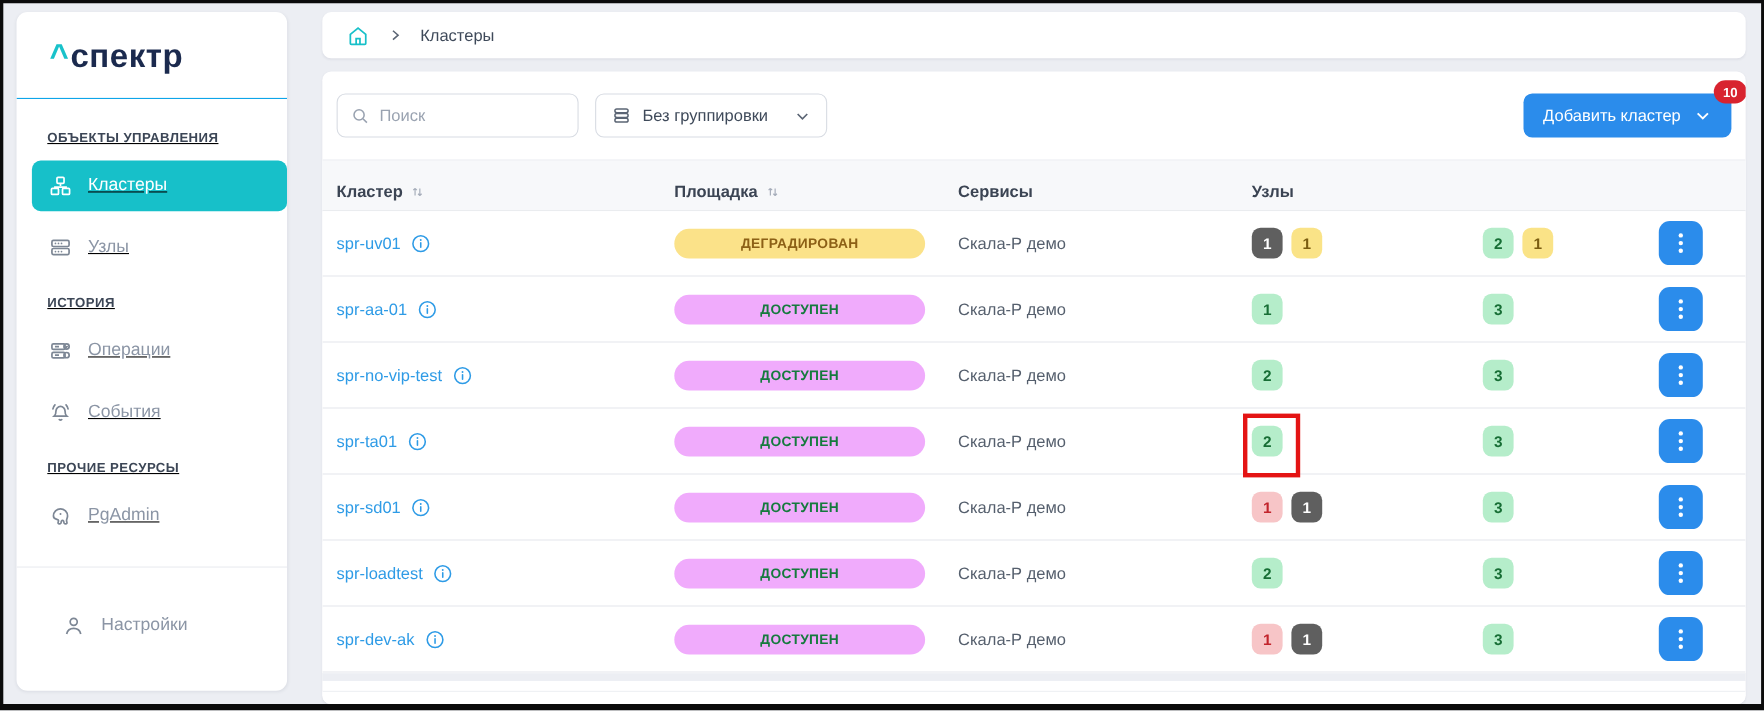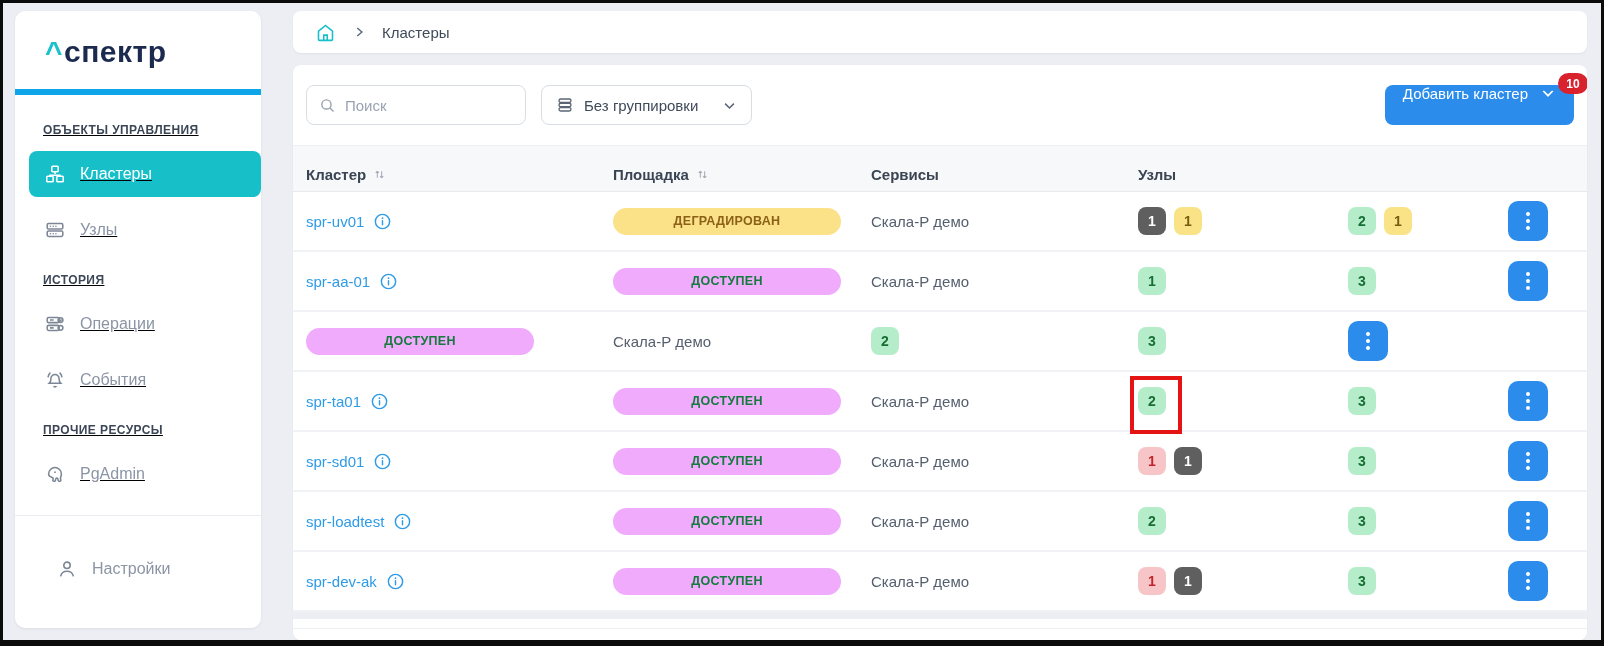--- a/index.html
+++ b/index.html
@@ -5,21 +5,21 @@
   * { box-sizing: border-box; margin: 0; padding: 0; }
   html,body { width:1604px; height:646px; }
   body { font-family: "Liberation Sans", "DejaVu Sans", sans-serif; }
 
   .frame { width:1604px; height:646px; border:3px solid #0b0b0b; border-bottom-width:6px;
            background:#ecEEf3; background:#eceef3; display:flex; overflow:hidden; position:relative; }
 
   
   .sidebar { width:246px; margin:8px 0 12px 12px; background:#ffffff; border-radius:10px;
              box-shadow:0 1px 3px rgba(30,40,60,.08); display:flex; flex-direction:column; overflow:hidden; }
-  .logo-area { padding:24px 0 20px 30px; border-bottom:6px solid #0ea5e9; }
+  .logo-area { padding:24px 0 20px 30px; border-bottom:1px solid #0ea5e9; }
   .logo { font-size:30px; font-weight:bold; color:#1b2a4e; letter-spacing:.5px; }
   .logo .caret { color:#19c2ca; font-weight:bold; margin-right:1px; }
   .nav { padding:18px 0 0 14px; flex:1;text-decoration:underline; }
   .nav-section-label { font-size:12px; font-weight:bold; color:#3c4656; letter-spacing:.4px;
                        padding:10px 14px 12px 14px; }
   .nav-item { display:flex; align-items:center; gap:13px; padding:12px 14px; margin:2px 0 10px 0;
               border-radius:8px; color:#8b95a5; font-size:16px; cursor:pointer; }
   .nav-item .ni { display:inline-flex; width:24px; justify-content:center; color:#7d8795; }
   .nav-item.active { background:#17c0c9; color:#ffffff; }
   .nav-item.active .ni { color:#ffffff; }
@@ -42,21 +42,21 @@
                 align-items:center; padding:0 12px; gap:9px; color:#99a2b0; }
   .search-box input { border:none; outline:none; font-size:15px; width:100%; color:#3f4a5a;
                       font-family:"Liberation Sans",sans-serif; background:transparent; }
   .search-box input::placeholder { color:#9aa3b1; }
   .group-btn { margin-left:15px; height:40px; border:1px solid #d8dce3; background:#fff; border-radius:8px;
                display:flex; align-items:center; gap:10px; padding:0 14px; font-size:15px; color:#3f4a5a; cursor:pointer;
                font-family:"Liberation Sans",sans-serif; }
   .group-btn .gchev { color:#5b6574; display:inline-flex; margin-left:14px; }
   .add-wrap { margin-left:auto; position:relative; }
   .add-btn { background:#2b8ceb; border:none; color:#fff; height:40px; border-radius:8px; padding:0 18px;
-             font-size:15px; display:flex; align-items:flex-start; gap:12px; cursor:pointer;
+             font-size:15px; display:flex; align-items:center; gap:12px; cursor:pointer;
              font-family:"Liberation Sans",sans-serif; }
   .add-badge { position:absolute; top:-12px; right:-14px; background:#d8232f; color:#fff; font-size:12px;
                font-weight:bold; min-width:30px; height:21px; border-radius:11px; display:flex;
                align-items:center; justify-content:center; padding:0 7px; }
 
   
   .thead { display:grid; grid-template-columns:307px 258px 267px 210px 160px 1fr;
            background:#f7f8fa; border-top:1px solid #eef0f3; border-bottom:1px solid #e8eaee;
            height:55px; align-items:center; padding:12px 0 0 13px; }
   .th { font-size:15px; font-weight:bold; color:#3b4453; display:flex; align-items:center; gap:7px; }
@@ -332,20 +332,30 @@
     <div class="cell">
       <button class="kebab">
                 <i></i>
                 <i></i>
                 <i></i>
               </button>
     </div>
   </div>
 
   <div class="trow">
+    <div class="cell c-name">
+      <a class="cluster-link">spr-no-vip-test</a>
+      <span class="info-ic" hidden="">
+        <svg width="19" height="19" viewBox="0 0 24 24" fill="none" stroke="currentColor" stroke-width="1.8">
+          <circle cx="12" cy="12" r="9"></circle>
+                  <path d="M12 11v5" stroke-linecap="round"></path>
+                  <circle cx="12" cy="7.8" r="1.1" fill="currentColor" stroke="none"></circle>
+        </svg>
+      </span>
+    </div>
     <div class="cell">
       <span class="pill available">ДОСТУПЕН</span>
     </div>
     <div class="cell c-site">Скала-Р демо</div>
     <div class="cell">
               <span class="badge-wrap">
                 <span class="badge green">2</span>
               </span>
             </div>
     <div class="cell">

